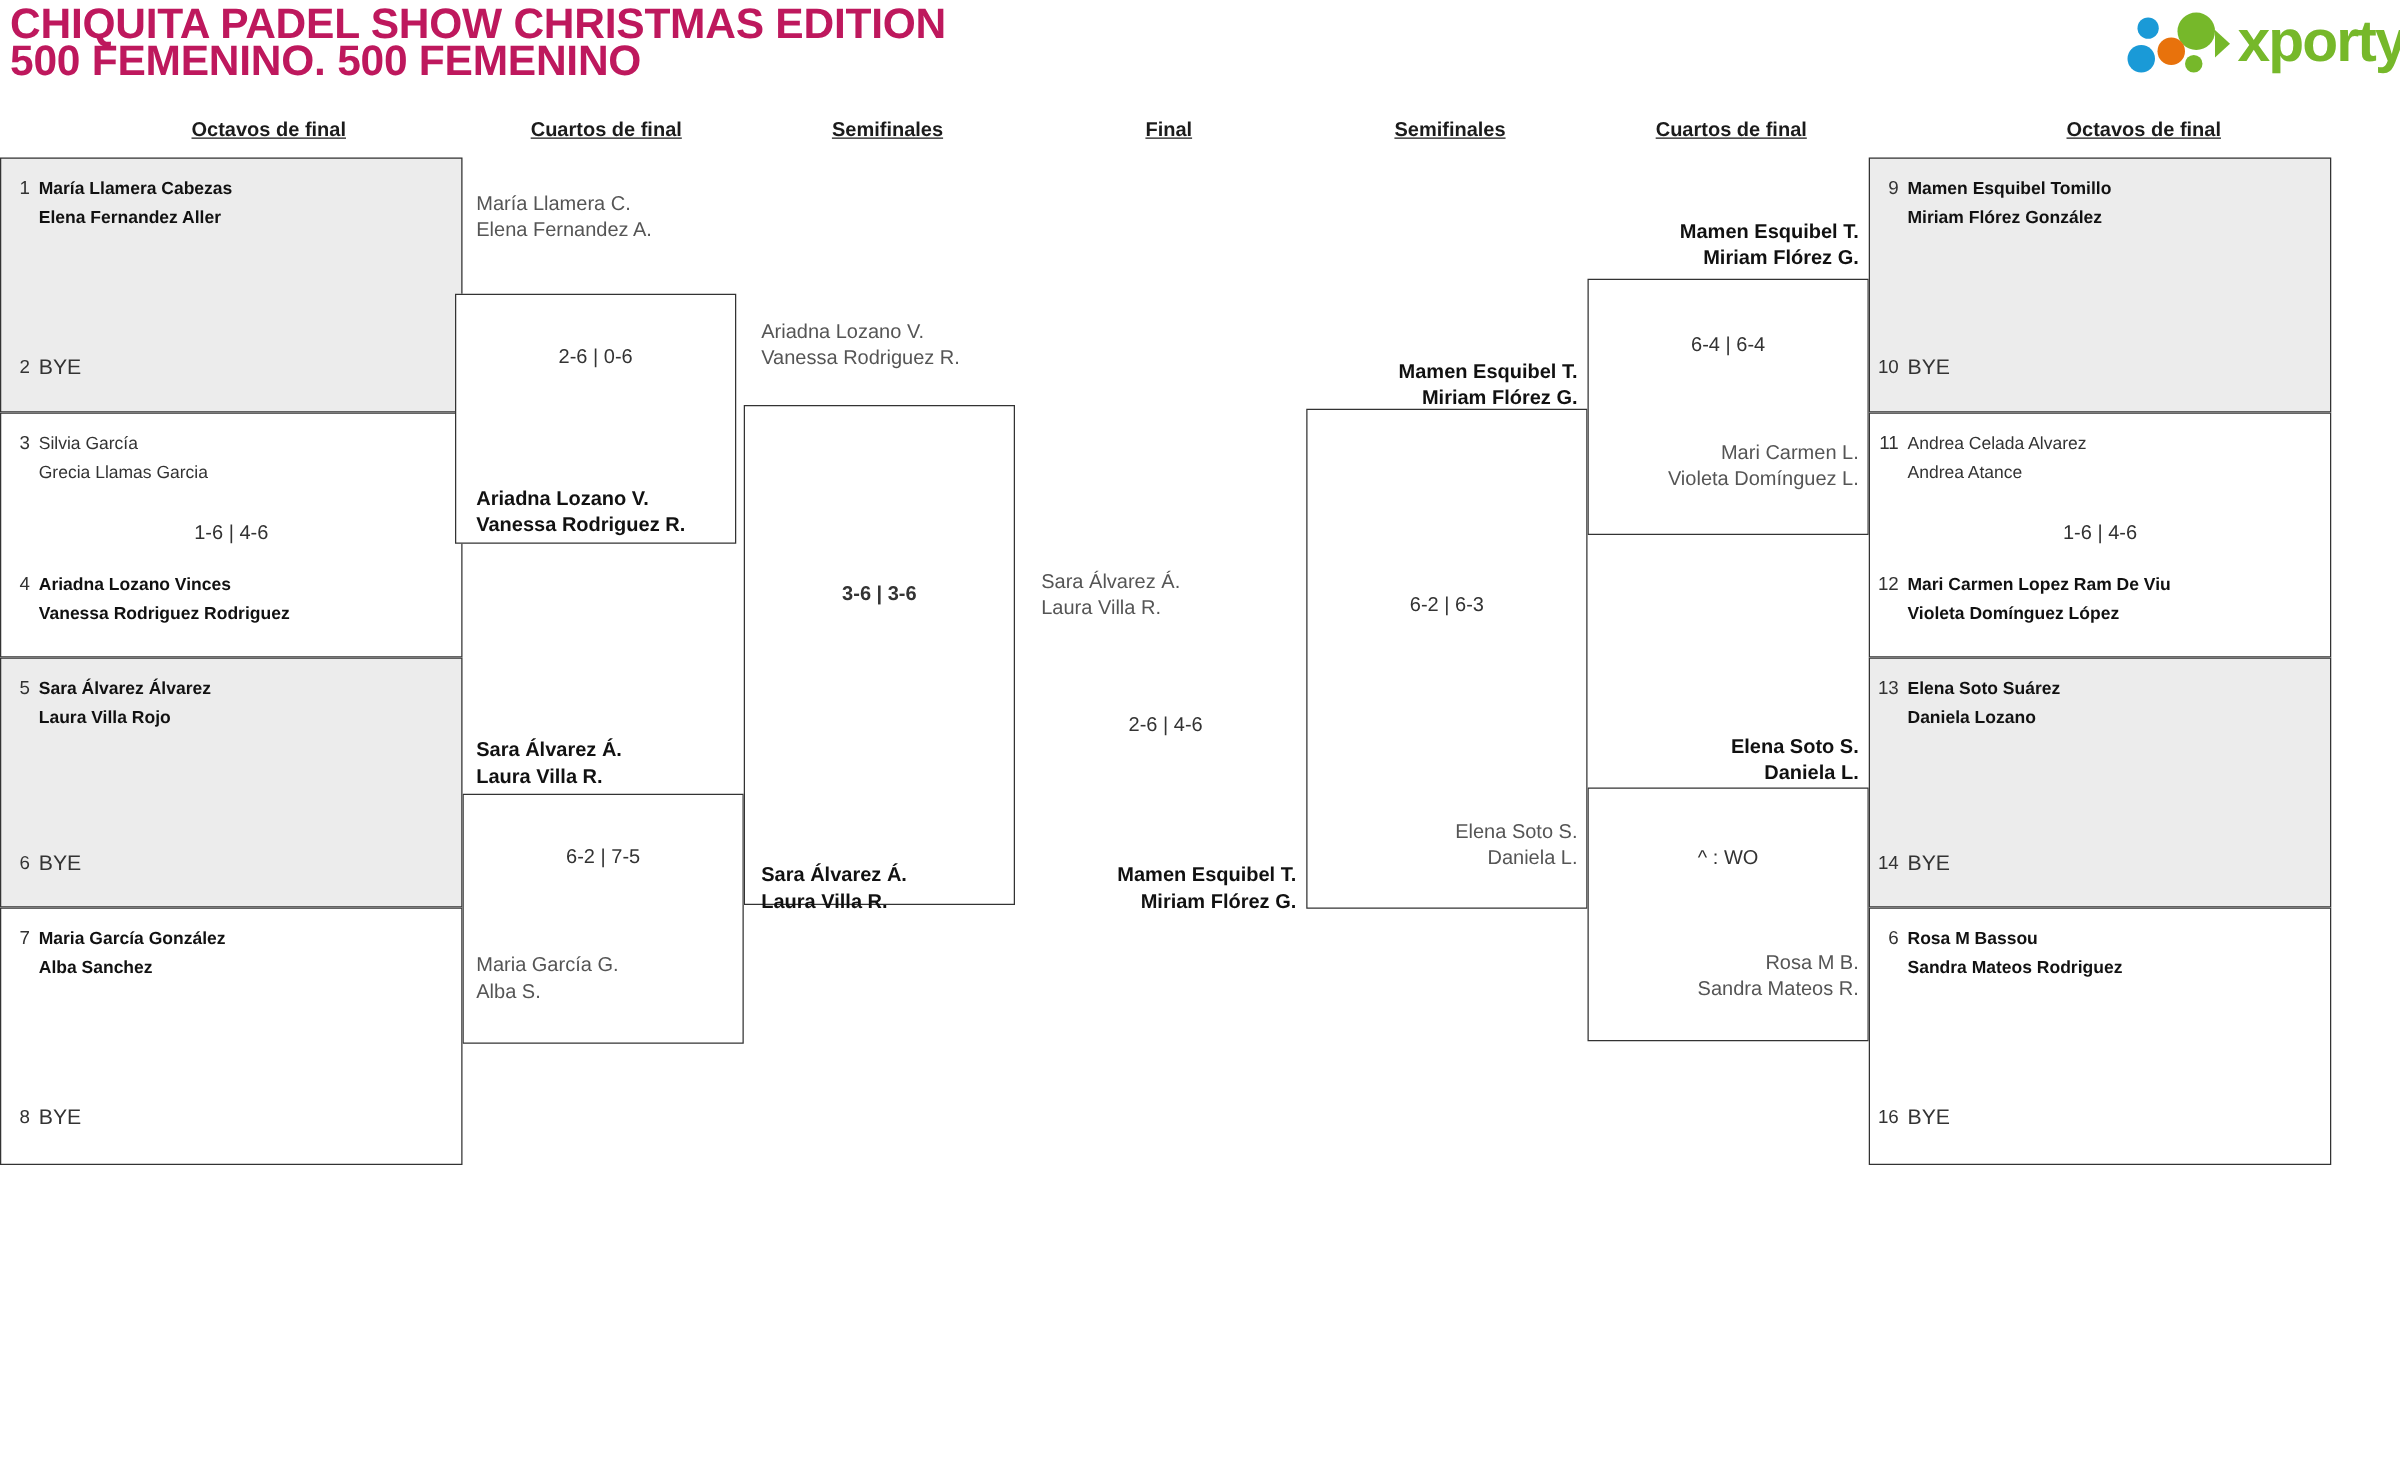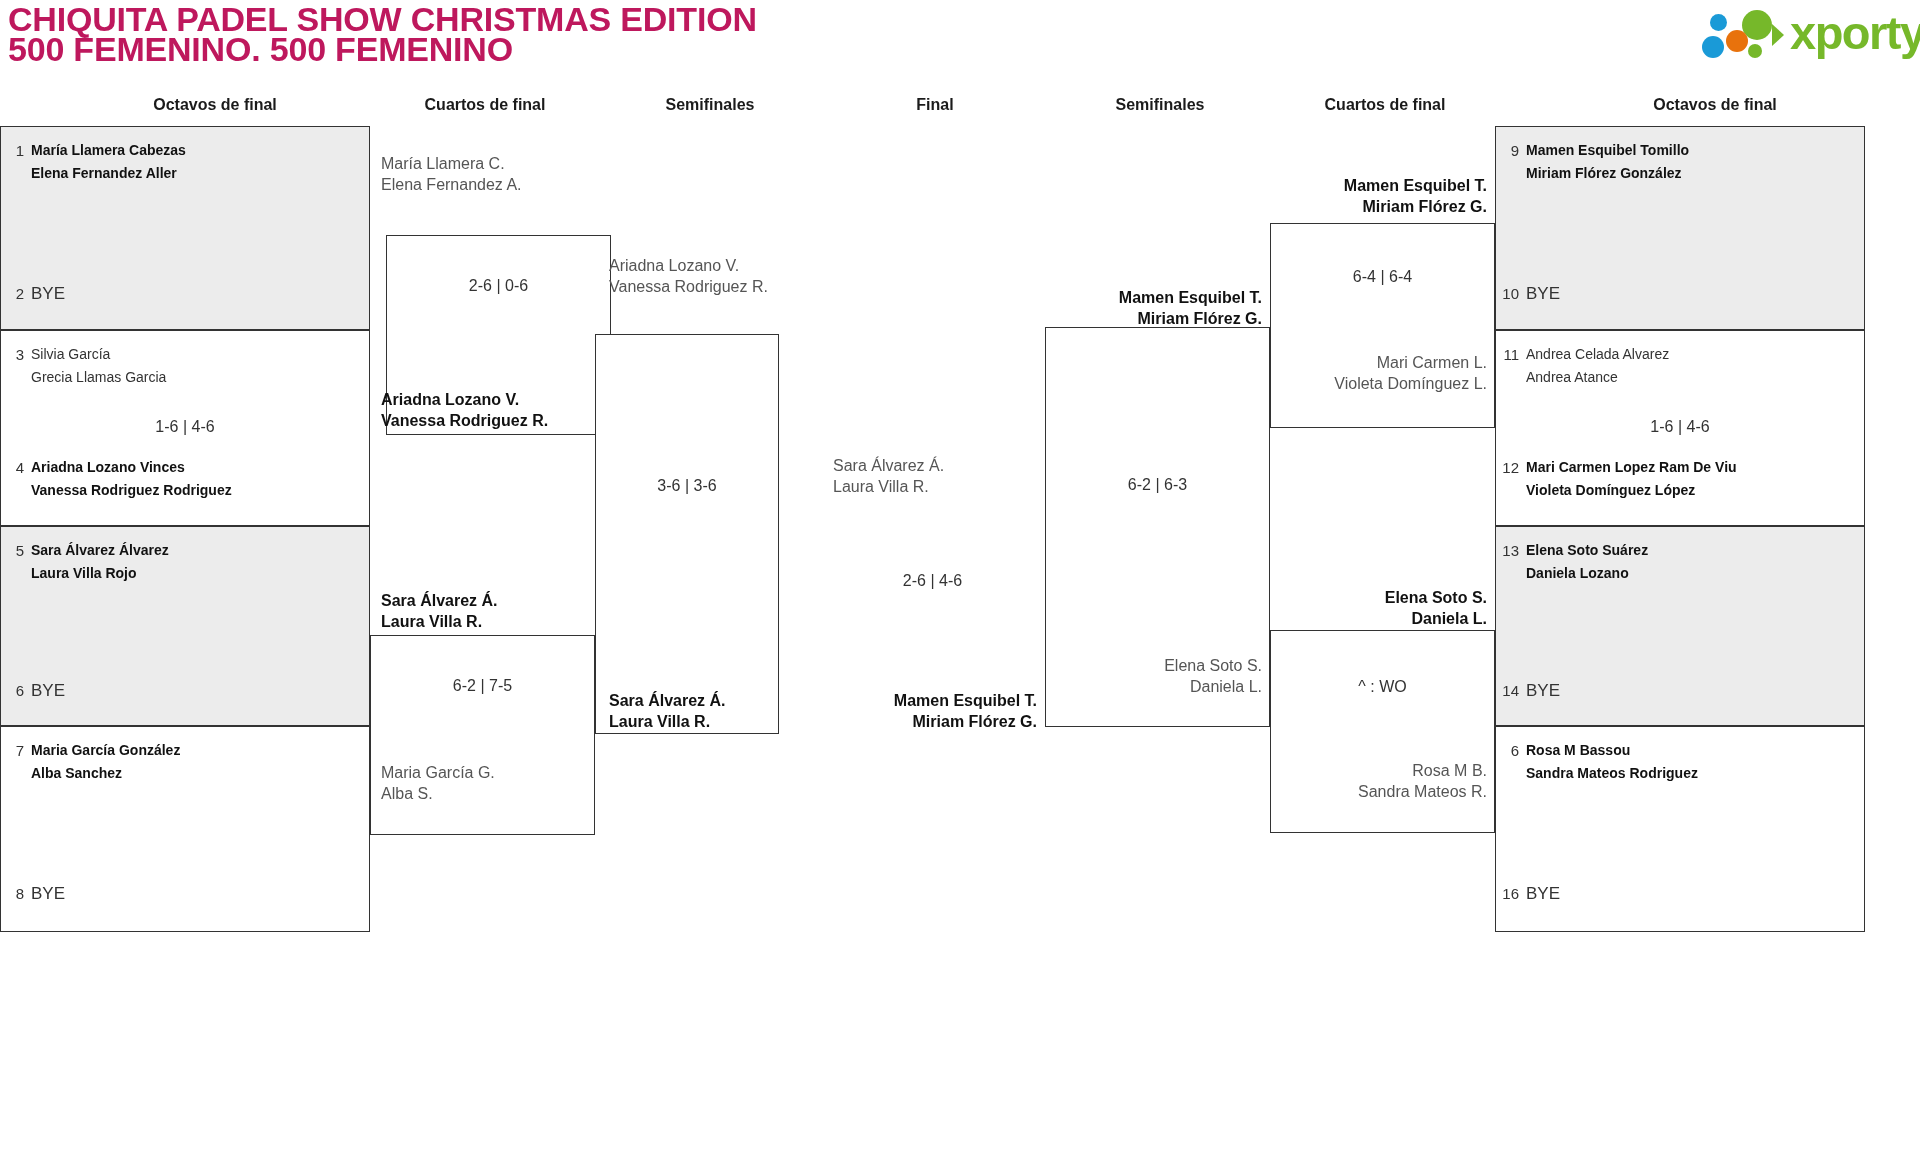--- a/index.html
+++ b/index.html
@@ -25,21 +25,21 @@
   .dot { position: absolute; border-radius: 50%; }
   .logo-word {
     position: absolute; left: 90px; top: -1px;
     font-size: 47px; font-weight: 700; letter-spacing: -1.5px;
     color: #76b82a; line-height: 52px;
   }
 
   
   .round-hdr {
     position: absolute; font-size: 16px; font-weight: 700;
-    color: #1b1b1b; text-align: center; white-space: nowrap;
+    color: #1b1b1b; text-align: center; white-space: nowrap; text-decoration: underline;
   }
 
   
   .seed-box {
     position: absolute; border: 1.4px solid #333; background: #ffffff;
   }
   .seed-box.shaded { background: #ececec; }
 
   .seed-row { position: absolute; left: 0; width: 100%; display: flex; }
   .seed-num {
@@ -158,21 +158,21 @@
     <div class="seed-row" style="top:155px;">
       <span class="seed-num">8</span>
       <span class="bye-label">BYE</span>
     </div>
   </div>
 
   <div class="plabel" style="left:381px; top:153px;">
     <span class="ln">María Llamera C.</span>
     <span class="ln">Elena Fernandez A.</span>
   </div>
-  <div class="match-box" style="left:386px; top:235px; width:225px; height:200px;">
+  <div class="match-box" style="left:364px; top:235px; width:225px; height:200px;">
     <div class="score" style="top:41px;">2-6 | 0-6</div>
   </div>
   <div class="plabel win" style="left:381px; top:357px;">
     <span class="ln">Ariadna Lozano V.</span>
     <span class="ln">Vanessa Rodriguez R.</span>
   </div>
 
   <div class="plabel win" style="left:381px; top:558px;">
     <span class="ln">Sara Álvarez Á.</span>
     <span class="ln">Laura Villa R.</span>
@@ -182,21 +182,21 @@
   </div>
   <div class="plabel" style="left:381px; top:762px;">
     <span class="ln">Maria García G.</span>
     <span class="ln">Alba S.</span>
   </div>
 
   <div class="plabel" style="left:609px; top:255px;">
     <span class="ln">Ariadna Lozano V.</span>
     <span class="ln">Vanessa Rodriguez R.</span>
   </div>
-  <div class="match-box" style="left:595px; top:334px; width:184px; height:400px;">
+  <div class="match-box" style="left:595px; top:324px; width:217px; height:400px;font-weight:bold;">
     <div class="score" style="top:142px;">3-6 | 3-6</div>
   </div>
   <div class="plabel win" style="left:609px; top:658px;">
     <span class="ln">Sara Álvarez Á.</span>
     <span class="ln">Laura Villa R.</span>
   </div>
 
   <div class="plabel" style="left:833px; top:455px;">
     <span class="ln">Sara Álvarez Á.</span>
     <span class="ln">Laura Villa R.</span>

